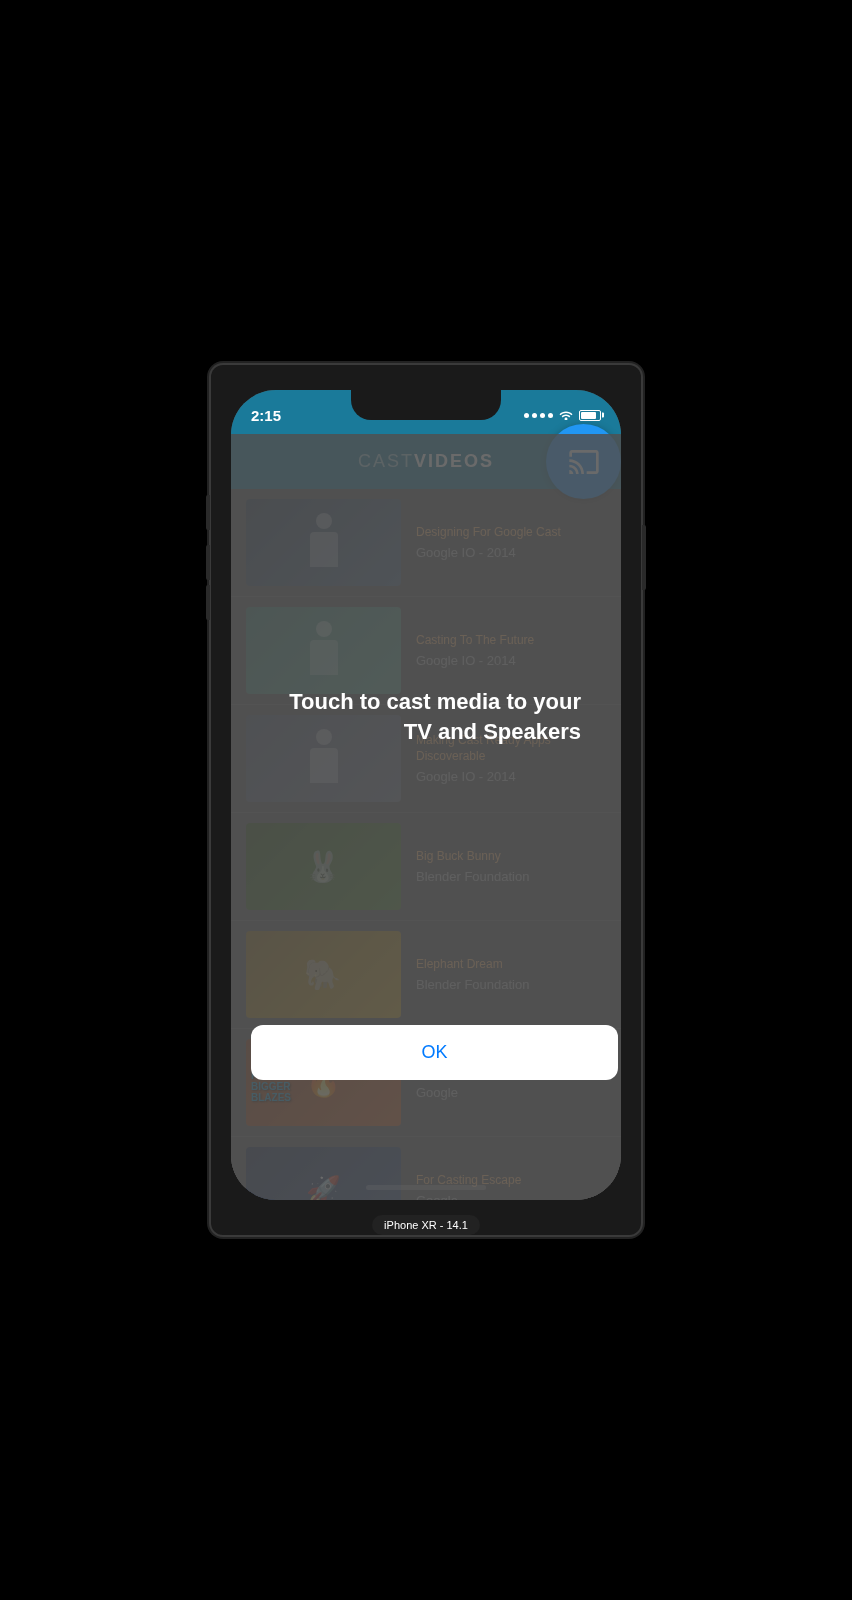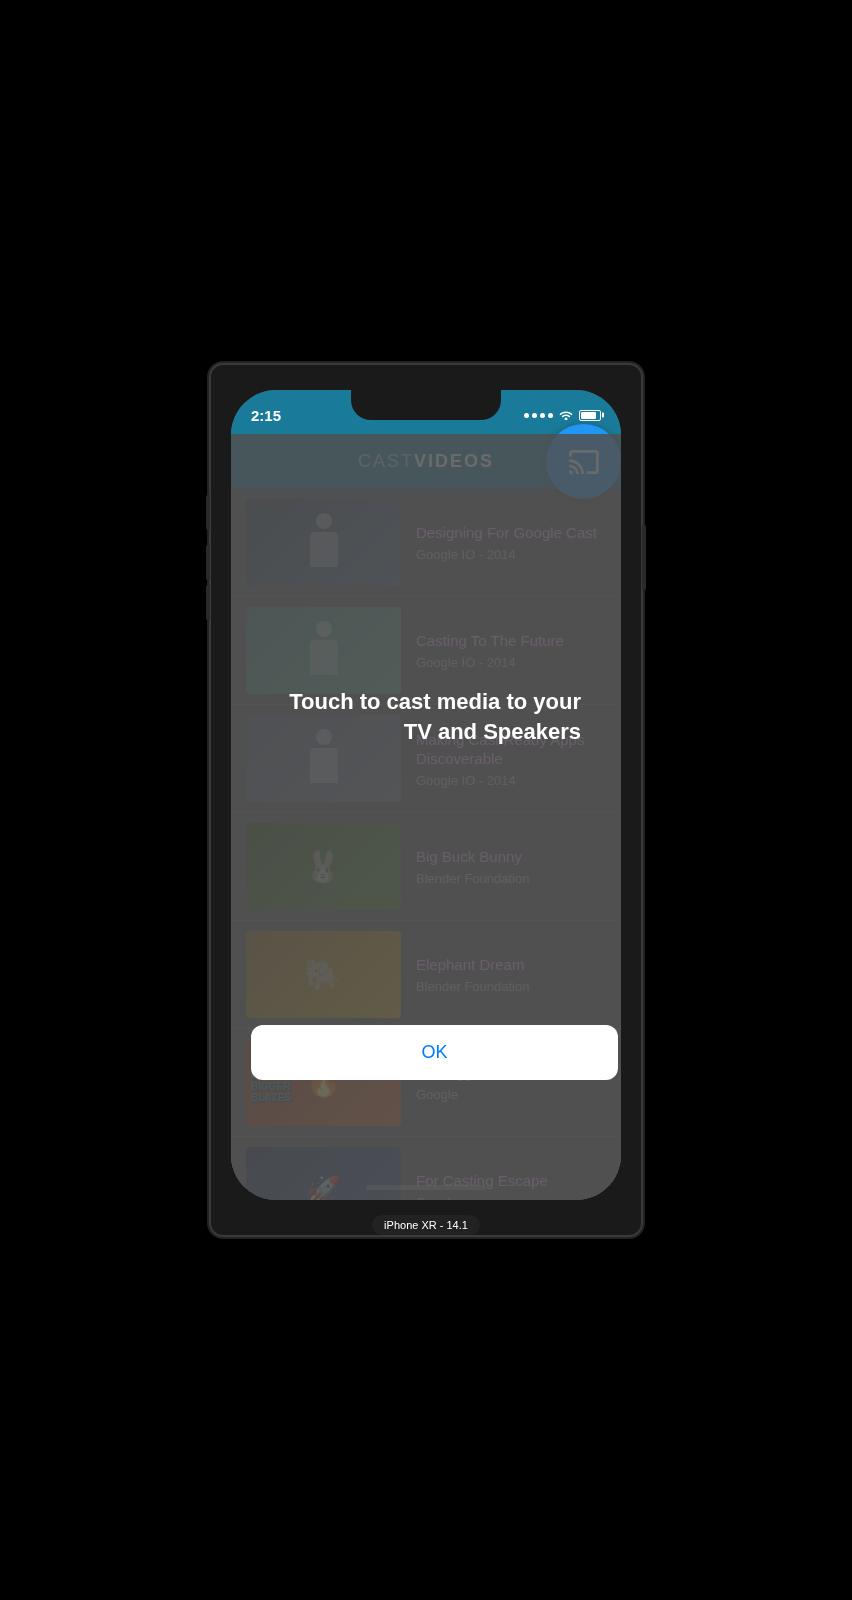--- a/index.html
+++ b/index.html
@@ -234,22 +234,22 @@
       display: flex;
       align-items: center;
       justify-content: center;
     }
 
     .video-info {
       flex: 1;
     }
 
     .video-title {
-      color: #f0abfc;
-      font-size: 15px;
+      color: #fdba74;
+      font-size: 12px;
       font-weight: 500;
       line-height: 1.3;
       margin-bottom: 4px;
     }
 
     .video-subtitle {
       color: rgba(255,255,255,0.55);
       font-size: 13px;
     }
 

